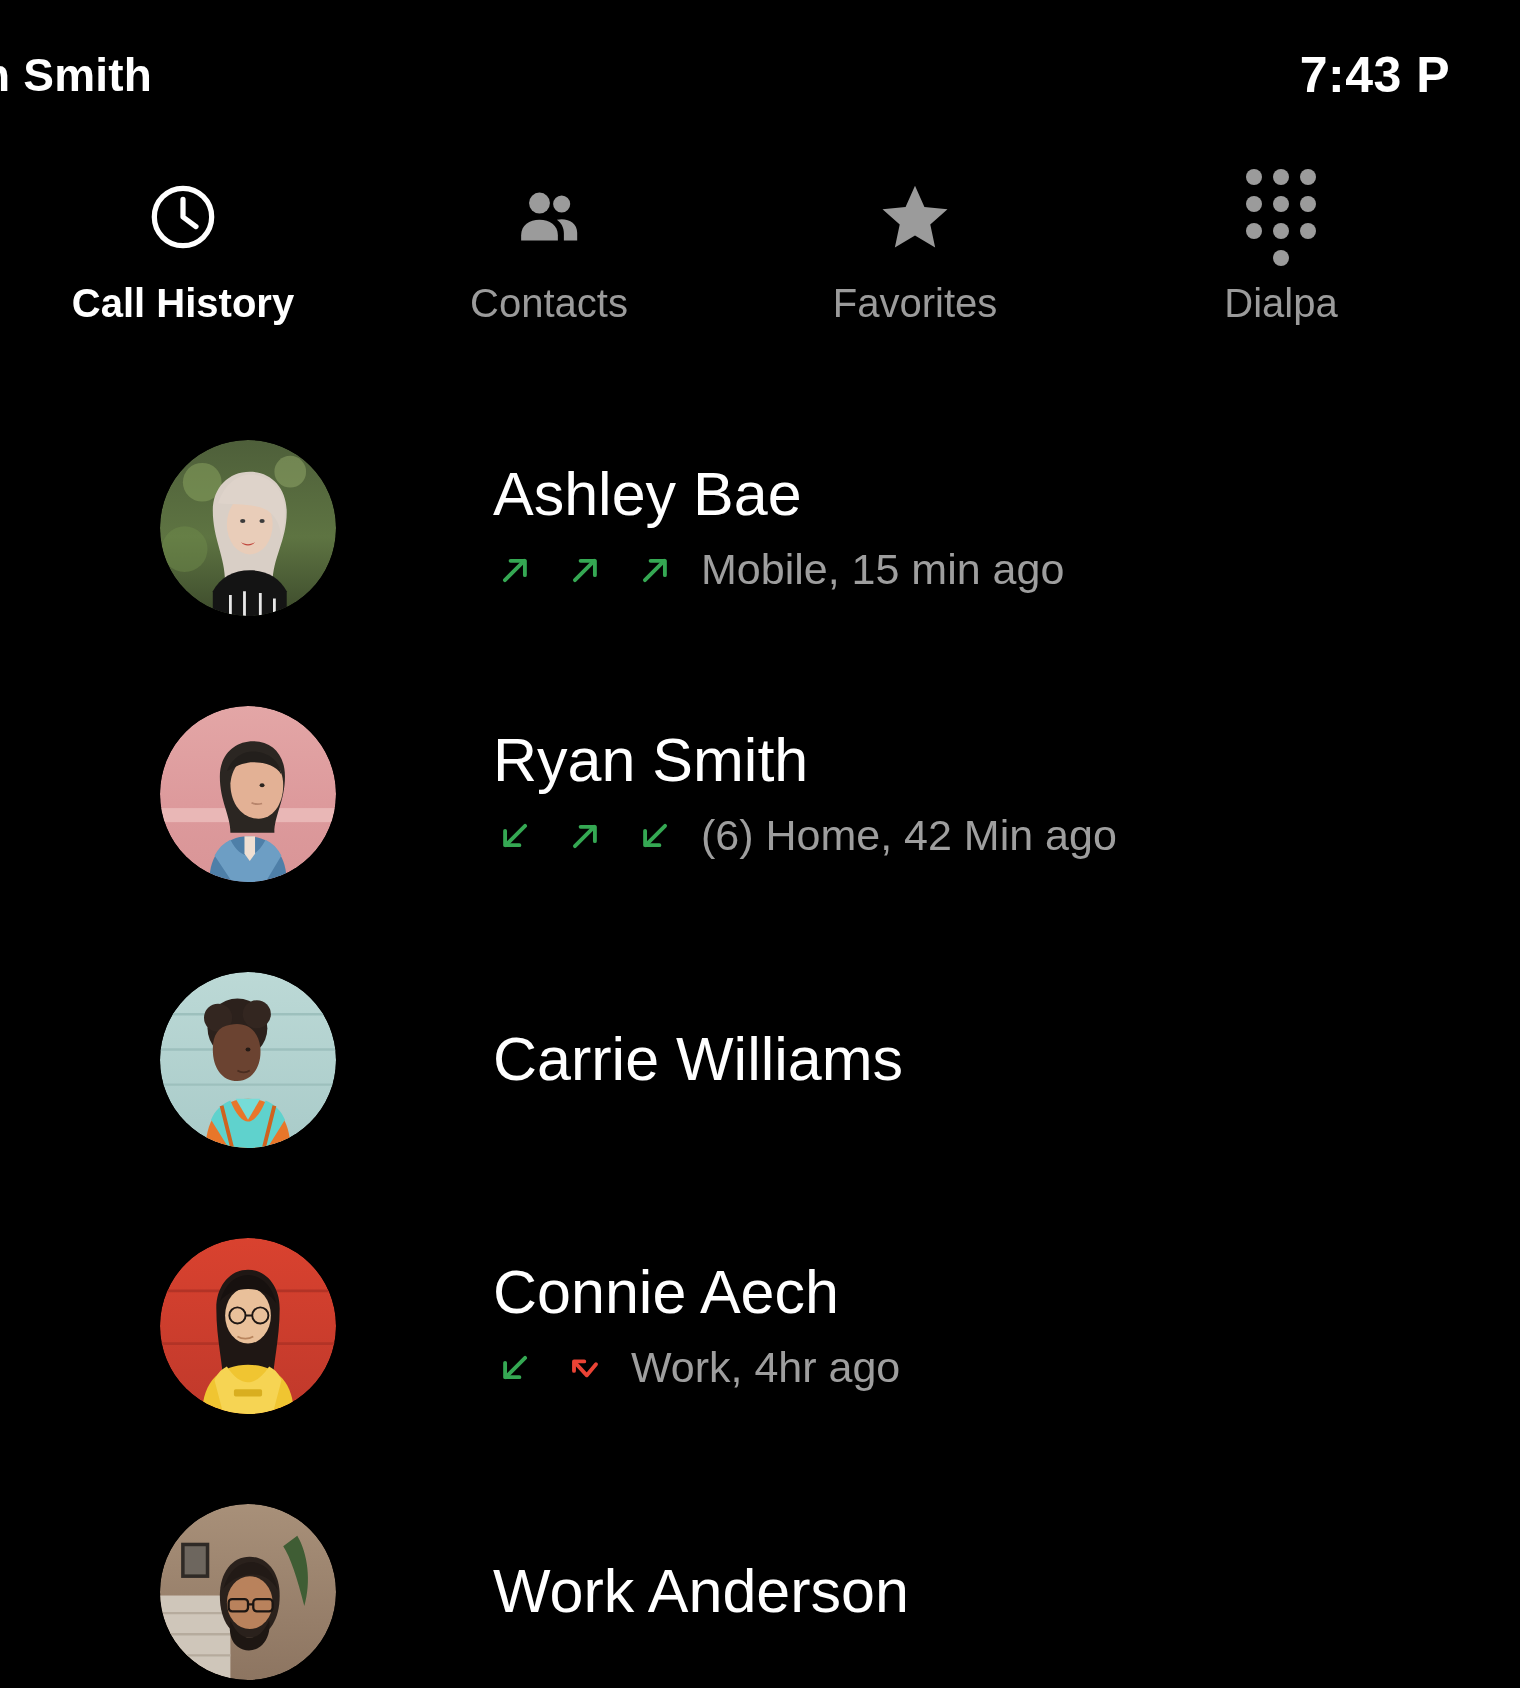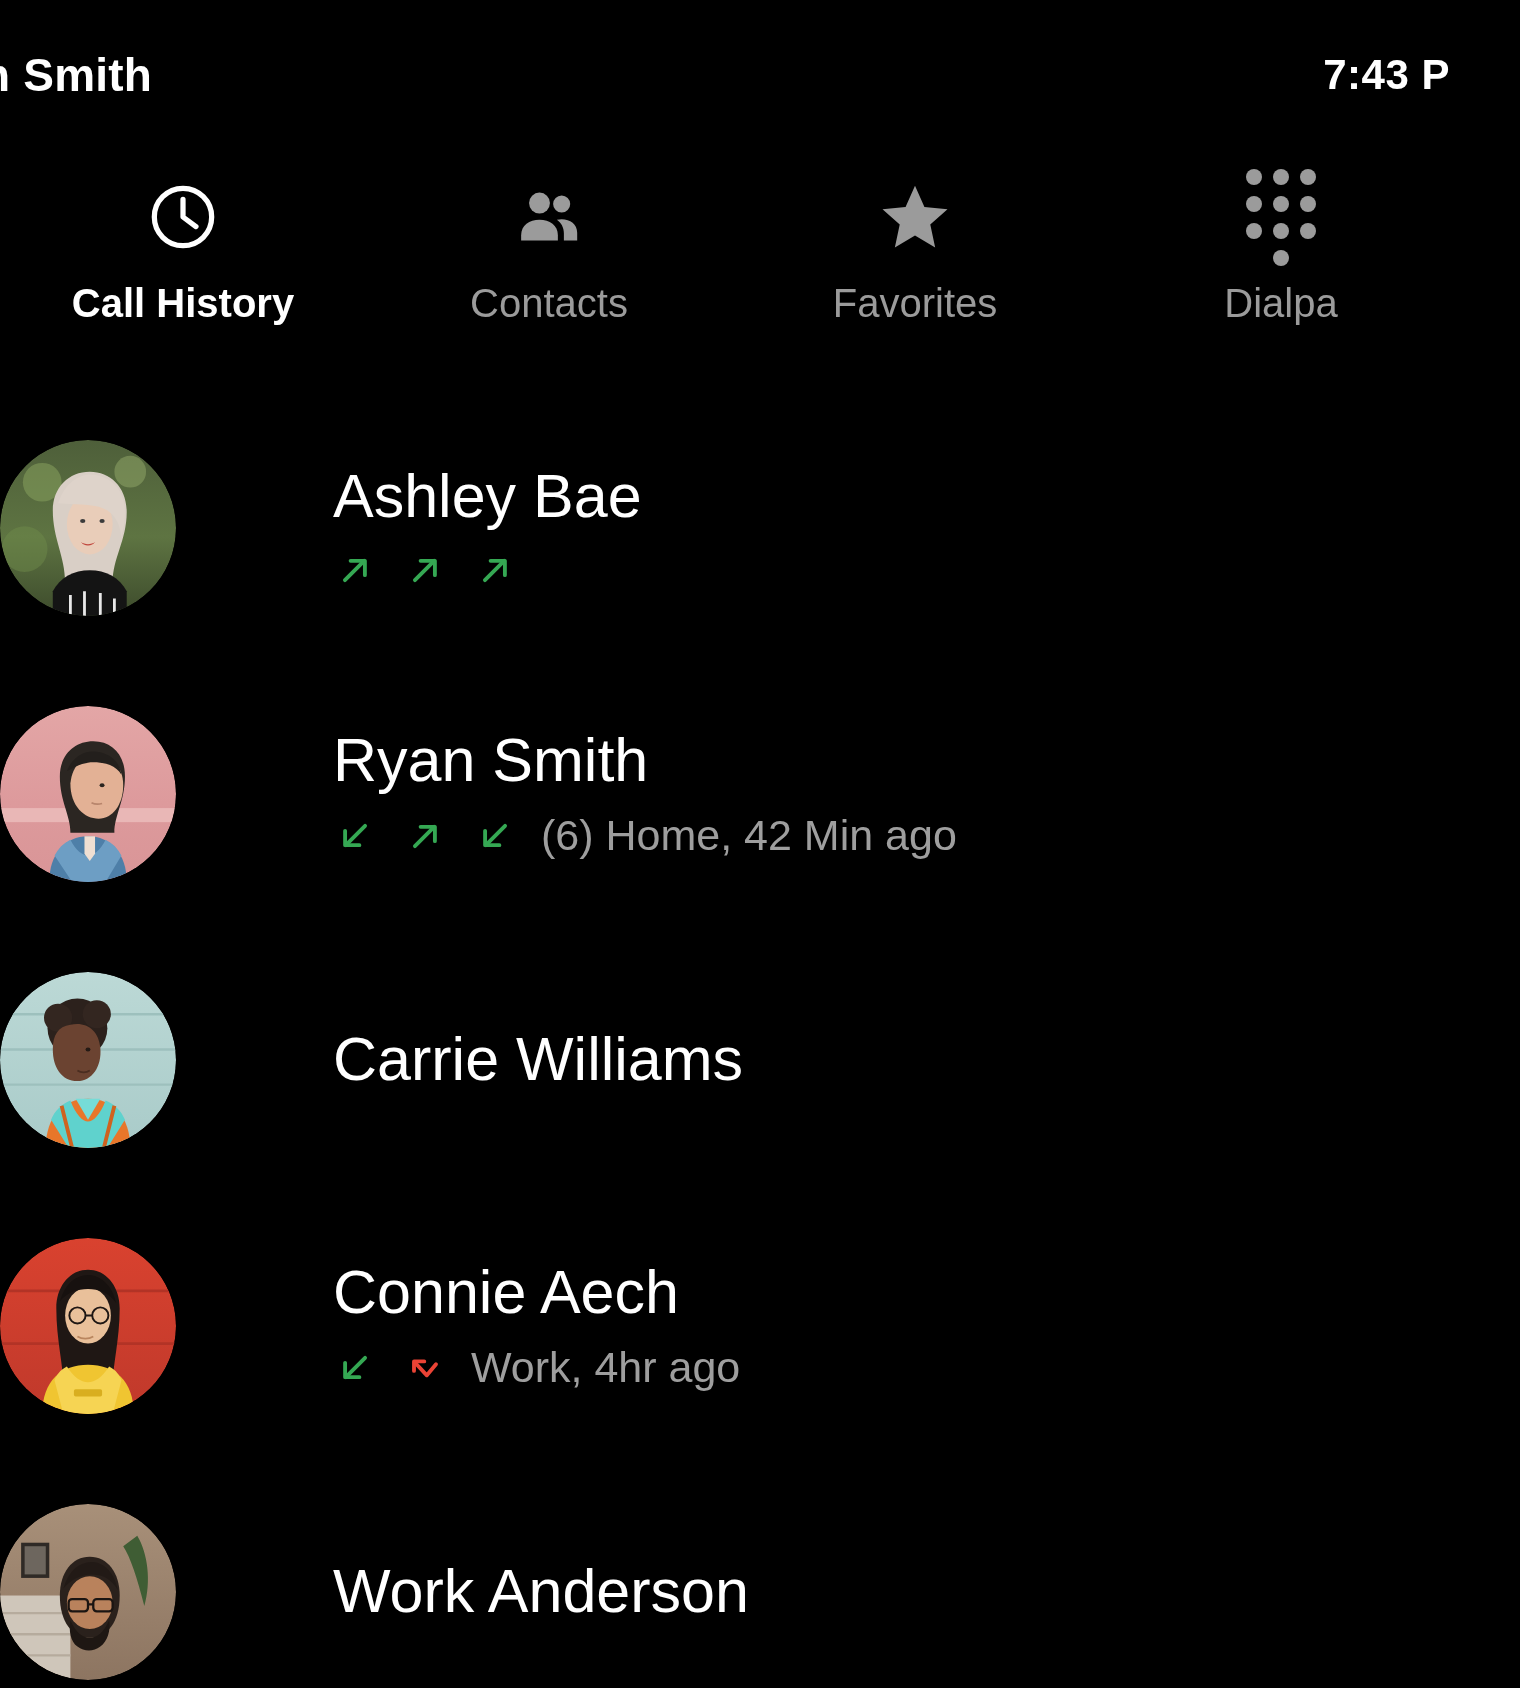--- a/index.html
+++ b/index.html
@@ -27,21 +27,21 @@
   }
   .status-left {
     font-size: 46px;
     font-weight: bold;
     color: #ffffff;
     white-space: nowrap;
     margin-left: -18px;   
     letter-spacing: 0.2px;
   }
   .status-right {
-    font-size: 42px;
+    font-size: 50px;
     font-weight: bold;
     color: #ffffff;
     white-space: nowrap;
     margin-right: -38px;  
     letter-spacing: 0.5px;
   }
 
   
   .tab-bar {
     position: absolute;
@@ -94,20 +94,21 @@
   
   .call-list {
     position: absolute;
     left: 0; top: 395px;
     width: 1412px;
   }
   .call-row {
     height: 266px;
     display: flex;
     align-items: center;
+    padding-left: 160px;
   }
   .avatar {
     width: 176px; height: 176px;
     border-radius: 50%;
     flex: 0 0 176px;
     overflow: hidden;
     position: relative;
   }
   .avatar svg { display: block; width: 176px; height: 176px; }
   .row-text {
@@ -240,20 +241,21 @@
           </svg>
           <svg width="44" height="44" viewBox="0 0 24 24">
             <path d="M6.5 17.5 L17 7" stroke="#35a853" stroke-width="2.1" stroke-linecap="round"></path>
             <path d="M9.6 7 L17.4 7 L17.4 14.8" fill="none" stroke="#35a853" stroke-width="2.1" stroke-linecap="round" stroke-linejoin="round"></path>
           </svg>
           <svg width="44" height="44" viewBox="0 0 24 24">
             <path d="M6.5 17.5 L17 7" stroke="#35a853" stroke-width="2.1" stroke-linecap="round"></path>
             <path d="M9.6 7 L17.4 7 L17.4 14.8" fill="none" stroke="#35a853" stroke-width="2.1" stroke-linecap="round" stroke-linejoin="round"></path>
           </svg>
         </span>
+        <span>Mobile, 15 min ago</span>
       </div>
     </div>
   </div>
 
   <div class="call-row">
     <div class="avatar">
       <svg viewBox="0 0 100 100">
         <defs>
           <clipPath id="c2">
               <circle cx="50" cy="50" r="50"></circle>

